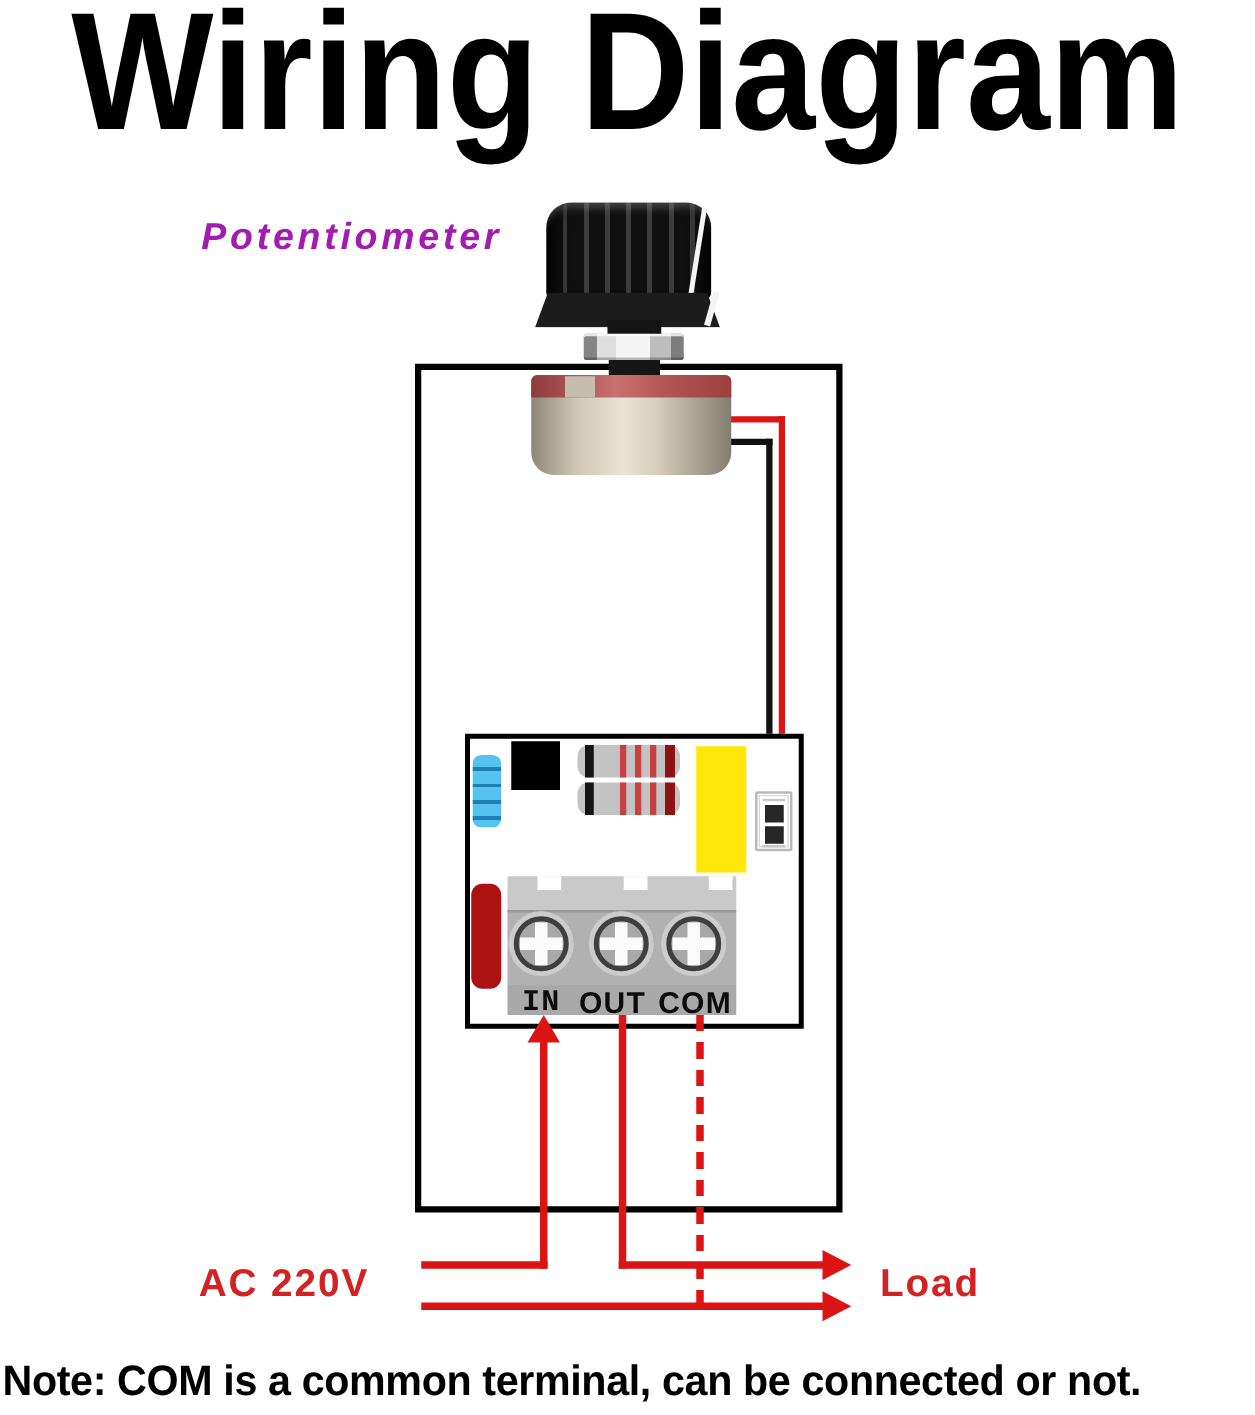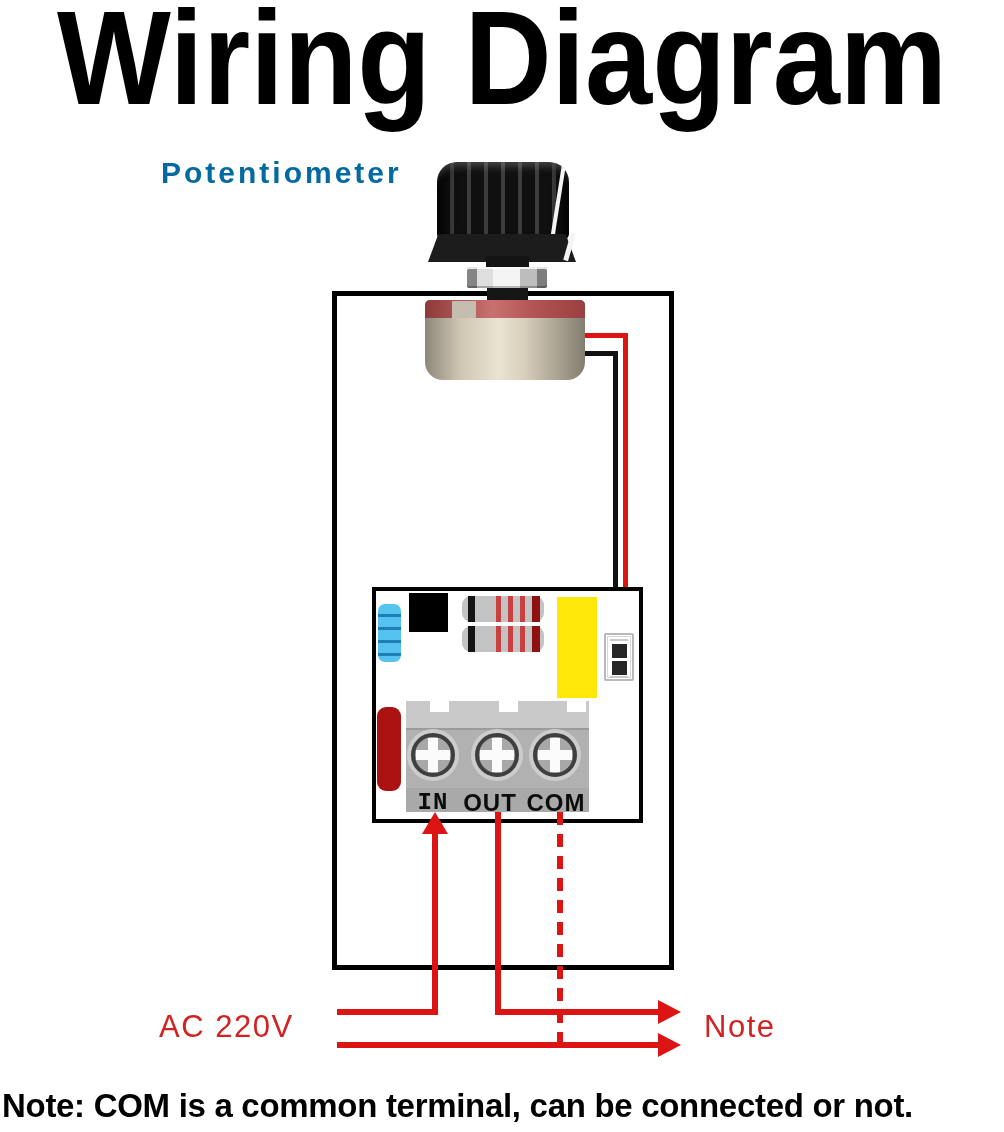--- a/index.html
+++ b/index.html
@@ -7,22 +7,22 @@
     position:relative;width:1004px;height:1132px;background:#fff;
     font-family:"Liberation Sans", sans-serif;overflow:hidden;
   }
   .abs{position:absolute;}
   
   .title{
     left:0;top:-14px;width:1004px;text-align:center;
     font-size:134px;font-weight:700;line-height:1.08;color:#000;
     transform:scaleX(.90);transform-origin:50% 0;letter-spacing:0px;white-space:nowrap;
   }
-  .pot-label{left:161px;top:156px;font-size:30px;font-weight:700;color:#0369a1;letter-spacing:3px;white-space:nowrap;}
-  .red-label{font-size:31px;font-weight:400;color:#d32222;letter-spacing:1.5px;white-space:nowrap;}
+  .pot-label{left:161px;top:173px;font-size:30px;font-weight:700;color:#a21caf;letter-spacing:3px;white-space:nowrap;font-style:italic;}
+  .red-label{font-size:31px;font-weight:700;color:#d32222;letter-spacing:1.5px;white-space:nowrap;}
   .note{
     left:2px;top:1086px;font-size:34px;font-weight:700;color:#000;white-space:nowrap;
     transform:scaleX(.97);transform-origin:0 0;letter-spacing:-0.3px;
   }
   
   .outer-box{left:332px;top:291px;width:342px;height:679px;border:5px solid #000;box-sizing:border-box;background:transparent;}
   .pcb-box{left:372px;top:587px;width:271px;height:236px;border:4px solid #000;box-sizing:border-box;background:#fff;}
   
   .knob-cap{
     left:437px;top:162px;width:132px;height:78px;
@@ -192,17 +192,17 @@
   <div class="abs dashed-v" style="left:557px;top:812px;width:6px;height:236px;"></div>
 
   <div class="abs wire" style="left:337px;top:1009px;width:101px;height:6px;"></div>
   <div class="abs wire" style="left:495px;top:1009px;width:164px;height:6px;"></div>
   <div class="abs arrow-right" style="left:658px;top:1000px;"></div>
 
   <div class="abs wire" style="left:337px;top:1042px;width:322px;height:6px;"></div>
   <div class="abs arrow-right" style="left:658px;top:1033px;"></div>
 
   <div class="abs red-label" style="left:159px;top:1009px;">AC 220V</div>
-  <div class="abs red-label" style="left:704px;top:1009px;">Note</div>
+  <div class="abs red-label" style="left:704px;top:1009px;">Load</div>
 
   <div class="abs note">Note: COM is a common terminal, can be connected or not.</div>
 
 </div>
 
 </body></html>

